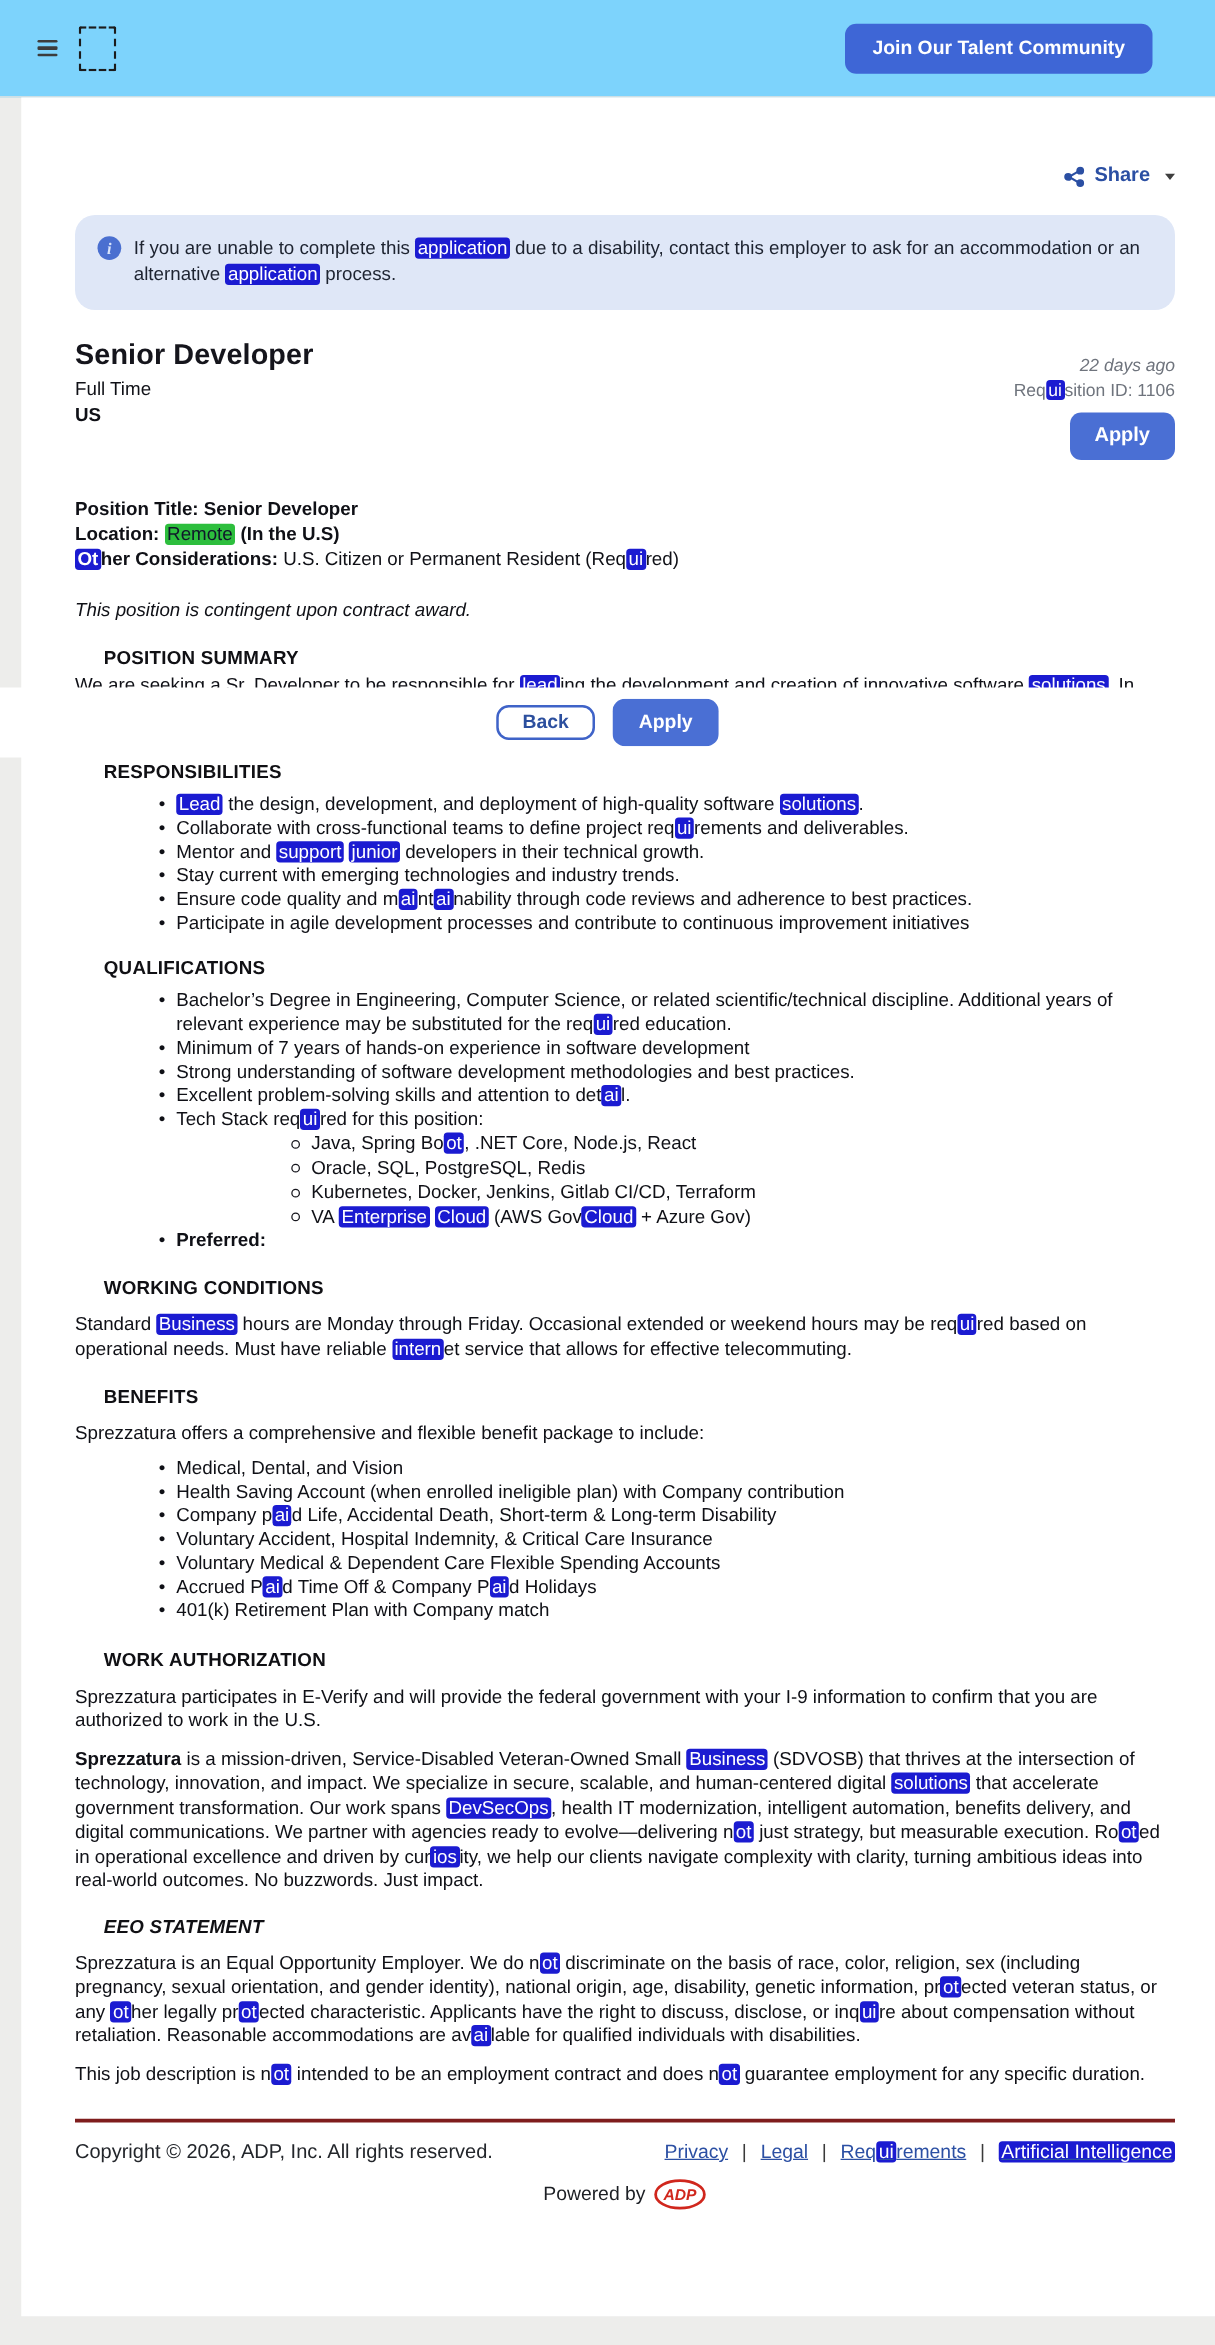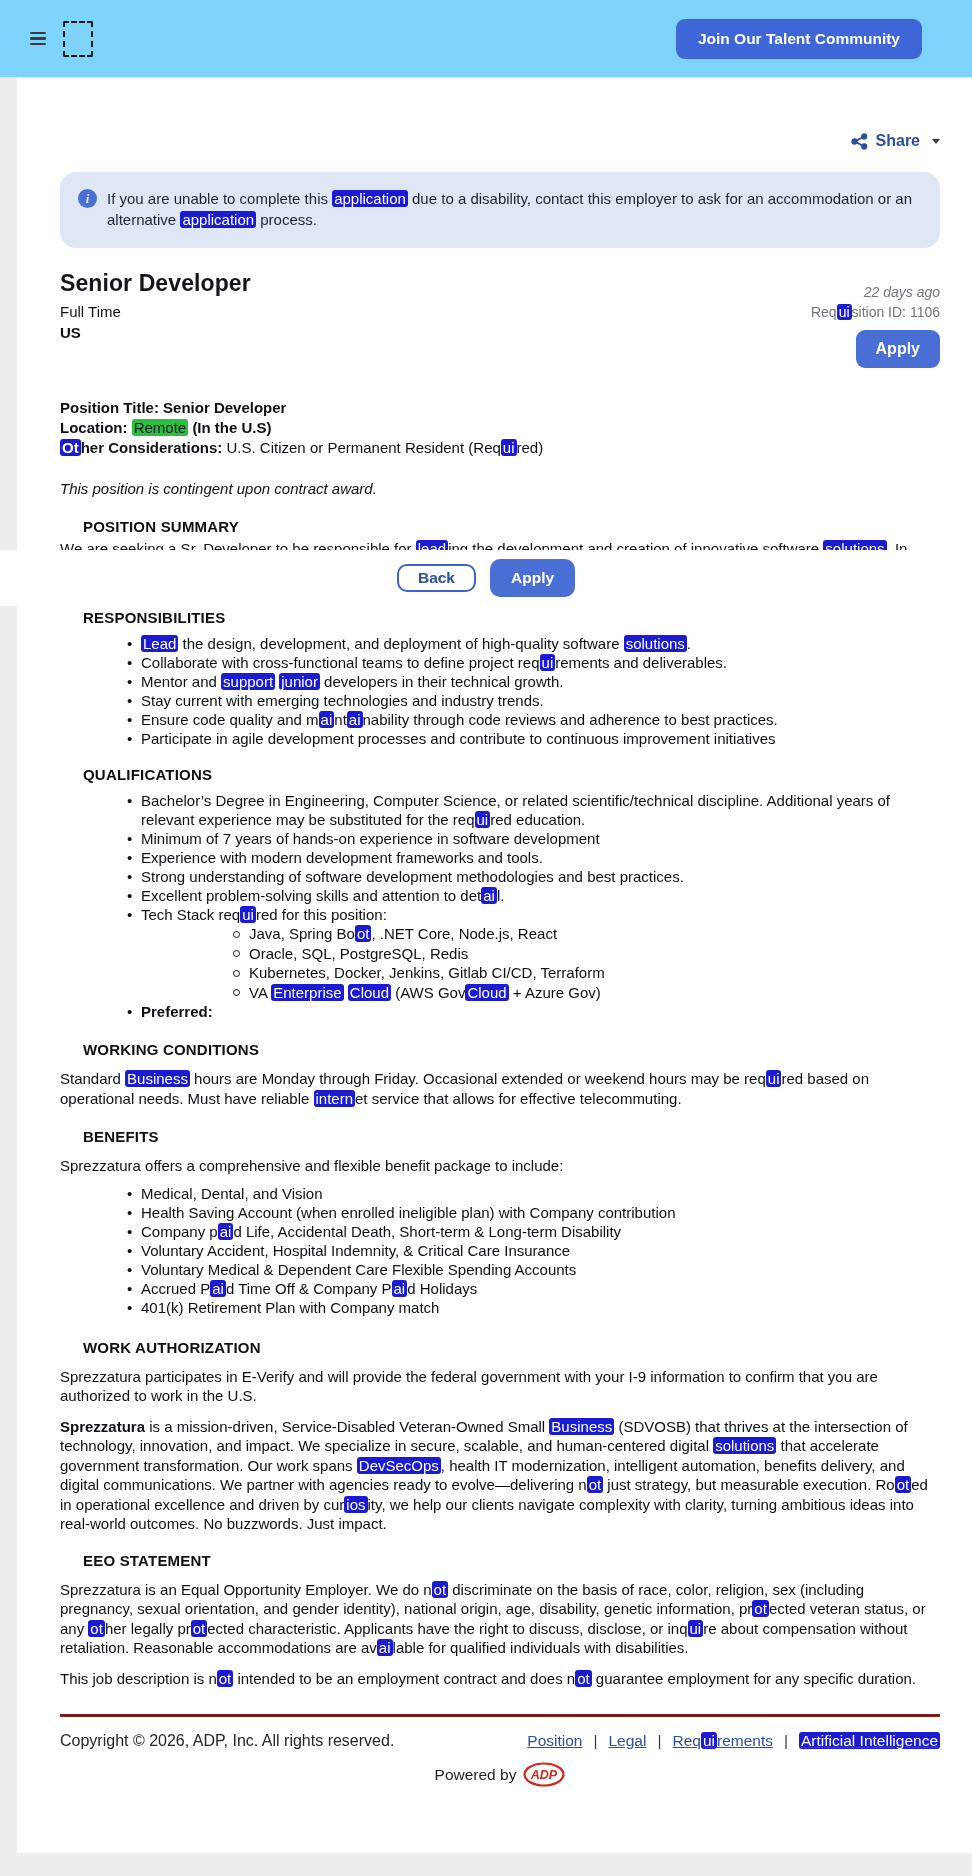--- a/index.html
+++ b/index.html
@@ -39,21 +39,21 @@
   .details p { font-size: 15px; line-height: 20px; }
   .contingency { margin-top: 8px; padding-top: 14px; font-size: 15px; font-style: italic; }
 
   h2.sec { font-size: 15px; font-weight: 800; color: #101014; letter-spacing: .2px; margin-left: 23px; }
   .mt-ps { margin-top: 21px; }
   .mt-resp { margin-top: 4px; }
   .mt-qual { margin-top: 18px; }
   .mt-wc { margin-top: 20px; }
   .mt-ben { margin-top: 20px; }
   .mt-wa { margin-top: 22px; }
-  .mt-eeo { margin-top: 18px; }
+  .mt-eeo { margin-top: 18px; font-style: italic; }
 
   .clip-wrap { position: relative; margin-top: 4px; height: 66px; }
   .summary-clip { height: 60px; overflow: hidden; }
   .summary-clip p { font-size: 15px; line-height: 19.5px; }
   .action-band { position: absolute; left: -60px; top: 11px; width: 972px; height: 56px; background: #fff; display: flex; align-items: center; justify-content: center; gap: 14px; }
   .btn-back { background: #fff; border: 2px solid #3f63c8; color: #2c4f9e; border-radius: 10px; font-family: inherit; font-size: 15.5px; font-weight: bold; padding: 3px 19px; cursor: pointer; }
   .btn-apply2 { background: var(--accent2); border: 2px solid transparent; color: #fff; border-radius: 10px; font-family: inherit; font-size: 15.5px; font-weight: bold; padding: 8px 19px; cursor: pointer; }
 
   ul.bullets { margin-top: 8px; padding-left: 66px; list-style: none; }
   ul.bullets > li { position: relative; padding-left: 15px; font-size: 15px; line-height: 19px; }
@@ -153,21 +153,20 @@
         <li>Mentor and <span class="hl">support</span> <span class="hl">junior</span> developers in their technical growth.</li>
         <li>Stay current with emerging technologies and industry trends.</li>
         <li>Ensure code quality and m<span class="hl">ai</span>nt<span class="hl">ai</span>nability through code reviews and adherence to best practices.</li>
         <li>Participate in agile development processes and contribute to continuous improvement initiatives</li>
       </ul>
 
     <h2 class="sec mt-qual">QUALIFICATIONS</h2>
     <ul class="bullets" id="qual-list">
         <li>Bachelor’s Degree in Engineering, Computer Science, or related scientific/technical discipline. Additional years of relevant experience may be substituted for the req<span class="hl">ui</span>red education.</li>
         <li>Minimum of 7 years of hands-on experience in software development</li>
-        <li>Experience with modern development frameworks and tools.</li>
         <li>Strong understanding of software development methodologies and best practices.</li>
         <li>Excellent problem-solving skills and attention to det<span class="hl">ai</span>l.</li>
         <li>Tech Stack req<span class="hl">ui</span>red for this position:<ul class="subs">
             <li>Java, Spring Bo<span class="hl">ot</span>, .NET Core, Node.js, React</li>
             <li>Oracle, SQL, PostgreSQL, Redis</li>
             <li>Kubernetes, Docker, Jenkins, Gitlab CI/CD, Terraform</li>
             <li>VA <span class="hl">Enterprise</span> <span class="hl">Cloud</span> (AWS Gov<span class="hl">Cloud</span> + Azure Gov)</li>
           </ul></li>
         <li><strong>Preferred:</strong></li>
       </ul>
@@ -192,21 +191,21 @@
     <p class="para"><strong>Sprezzatura</strong> is a mission-driven, Service-Disabled Veteran-Owned Small <span class="hl">Business</span> (SDVOSB) that thrives at the intersection of technology, innovation, and impact. We specialize in secure, scalable, and human-centered digital <span class="hl">solutions</span> that accelerate government transformation. Our work spans <span class="hl">DevSecOps</span>, health IT modernization, intelligent automation, benefits delivery, and digital communications. We partner with agencies ready to evolve—delivering n<span class="hl">ot</span> just strategy, but measurable execution. Ro<span class="hl">ot</span>ed in operational excellence and driven by cur<span class="hl">ios</span>ity, we help our clients navigate complexity with clarity, turning ambitious ideas into real-world outcomes. No buzzwords. Just impact.</p>
 
     <h2 class="sec mt-eeo">EEO STATEMENT</h2>
     <p class="para">Sprezzatura is an Equal Opportunity Employer. We do n<span class="hl">ot</span> discriminate on the basis of race, color, religion, sex (including pregnancy, sexual orientation, and gender identity), national origin, age, disability, genetic information, pr<span class="hl">ot</span>ected veteran status, or any <span class="hl">ot</span>her legally pr<span class="hl">ot</span>ected characteristic. Applicants have the right to discuss, disclose, or inq<span class="hl">ui</span>re about compensation without retaliation. Reasonable accommodations are av<span class="hl">ai</span>lable for qualified individuals with disabilities.</p>
     <p class="para">This job description is n<span class="hl">ot</span> intended to be an employment contract and does n<span class="hl">ot</span> guarantee employment for any specific duration.</p>
 
     <footer class="footer">
       <div class="f-row">
         <div class="copyright">Copyright © 2026, ADP, Inc. All rights reserved.</div>
         <nav class="f-links" id="footer-links">
-            <a>Position</a>
+            <a>Privacy</a>
             <span class="sep">|</span>
             <a>Legal</a>
             <span class="sep">|</span>
             <a>Req<span class="hl">ui</span>rements</a>
             <span class="sep">|</span>
             <a><span class="hl">Artificial Intelligence</span></a>
           </nav>
       </div>
       <div class="powered">
         <span>Powered by</span>

